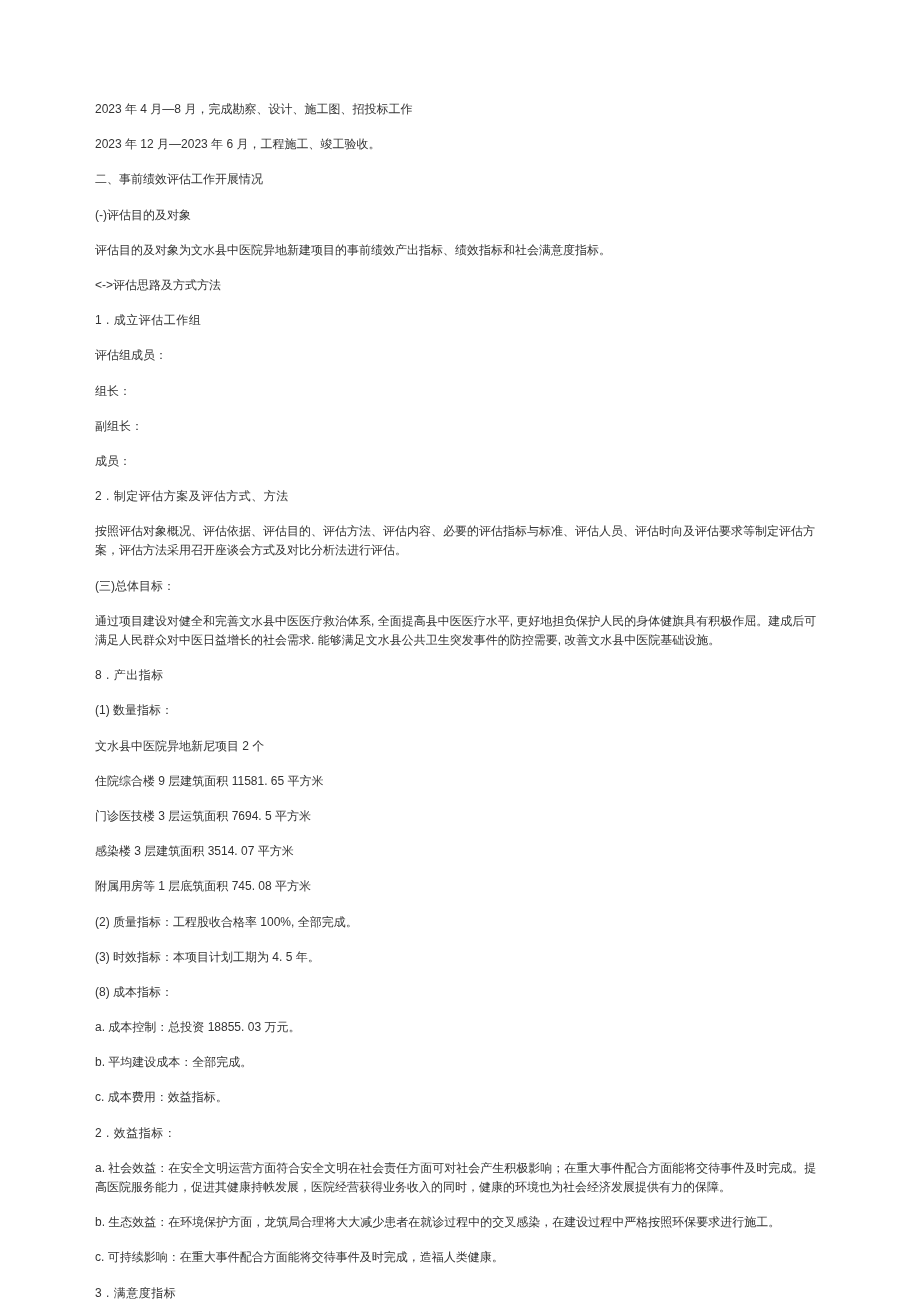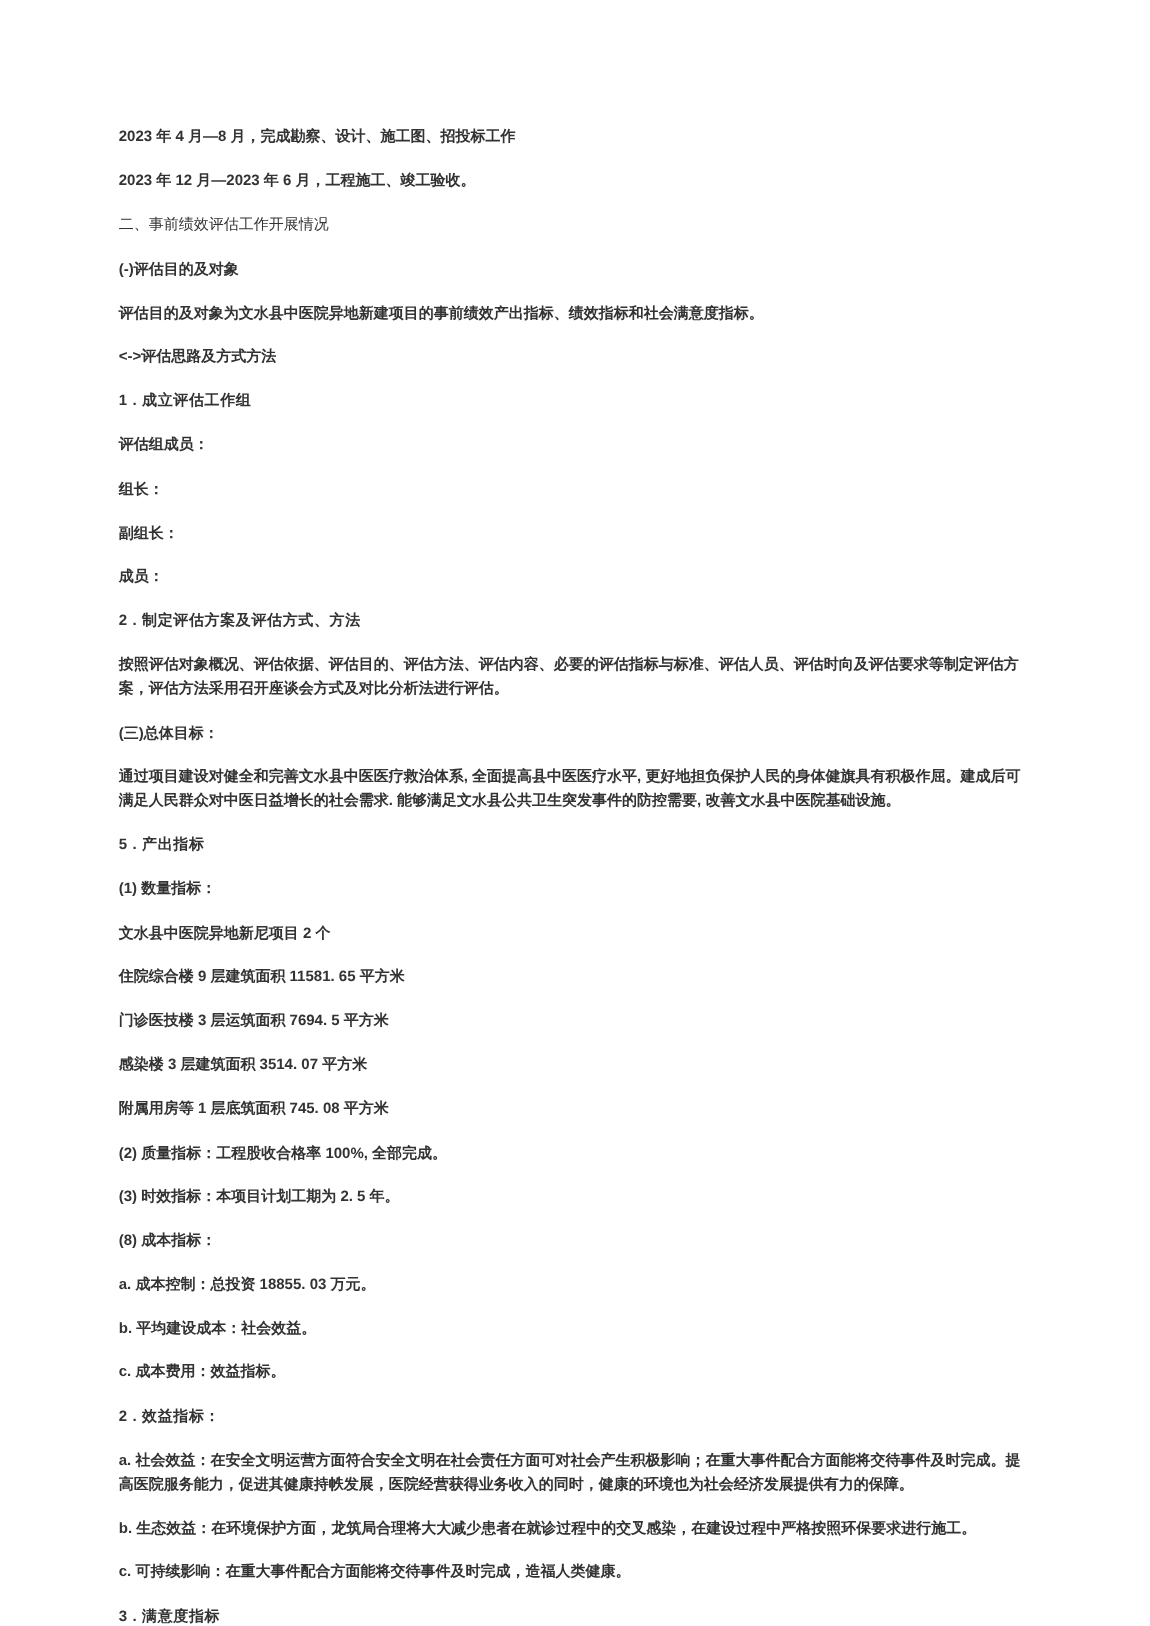--- a/index.html
+++ b/index.html
@@ -7,21 +7,20 @@
       background: #ffffff;
       font-family: "Microsoft YaHei", "SimSun", Arial, sans-serif;
       font-size: 12px;
       line-height: 1.6;
       color: #333333;
       padding: 100px 95px 60px 95px;
       width: 920px;
     }
     .para {
       margin-bottom: 16px;
-      font-weight: bold;
     }
     .bold {
       font-weight: normal;
     }
     .wide-spacing {
       letter-spacing: 0.5px;
     }
   </style>
 </head>
 <body>
@@ -34,30 +33,30 @@
 <div class="para">&lt;-&gt;评估思路及方式方法</div>
 <div class="para wide-spacing">1  . 成立评估工作组</div>
 <div class="para">评估组成员：</div>
 <div class="para">组长：</div>
 <div class="para">副组长：</div>
 <div class="para">成员：</div>
 <div class="para wide-spacing">2  . 制定评估方案及评估方式、方法</div>
 <div class="para">按照评估对象概况、评估依据、评估目的、评估方法、评估内容、必要的评估指标与标准、评估人员、评估时向及评估要求等制定评估方案，评估方法采用召开座谈会方式及对比分析法进行评估。</div>
 <div class="para">(三)总体目标：</div>
 <div class="para">通过项目建设对健全和完善文水县中医医疗救治体系, 全面提高县中医医疗水平, 更好地担负保护人民的身体健旗具有积极作屈。建成后可满足人民群众对中医日益增长的社会需求. 能够满足文水县公共卫生突发事件的防控需要, 改善文水县中医院基础设施。</div>
-<div class="para wide-spacing">5  . 产出指标</div>
+<div class="para wide-spacing">8  . 产出指标</div>
 <div class="para">(1) 数量指标：</div>
 <div class="para">文水县中医院异地新尼项目 2 个</div>
 <div class="para">住院综合楼 9 层建筑面积 11581. 65 平方米</div>
 <div class="para">门诊医技楼 3 层运筑面积 7694. 5 平方米</div>
 <div class="para">感染楼 3 层建筑面积 3514. 07 平方米</div>
 <div class="para">附属用房等 1 层底筑面积 745. 08 平方米</div>
 <div class="para">(2) 质量指标：工程股收合格率 100%, 全部完成。</div>
-<div class="para">(3) 时效指标：本项目计划工期为 2. 5 年。</div>
+<div class="para">(3) 时效指标：本项目计划工期为 4. 5 年。</div>
 <div class="para">(8) 成本指标：</div>
 <div class="para">a. 成本控制：总投资 18855. 03 万元。</div>
-<div class="para">b. 平均建设成本：社会效益。</div>
+<div class="para">b. 平均建设成本：全部完成。</div>
 <div class="para">c. 成本费用：效益指标。</div>
 <div class="para wide-spacing">2  . 效益指标：</div>
 <div class="para">a. 社会效益：在安全文明运营方面符合安全文明在社会责任方面可对社会产生积极影响；在重大事件配合方面能将交待事件及时完成。提高医院服务能力，促进其健康持帙发展，医院经营获得业务收入的同时，健康的环境也为社会经济发展提供有力的保障。</div>
 <div class="para">b. 生态效益：在环境保护方面，龙筑局合理将大大减少患者在就诊过程中的交叉感染，在建设过程中严格按照环保要求进行施工。</div>
 <div class="para">c. 可持续影响：在重大事件配合方面能将交待事件及时完成，造福人类健康。</div>
 <div class="para wide-spacing">3  . 满意度指标</div>
 
 </body></html>

